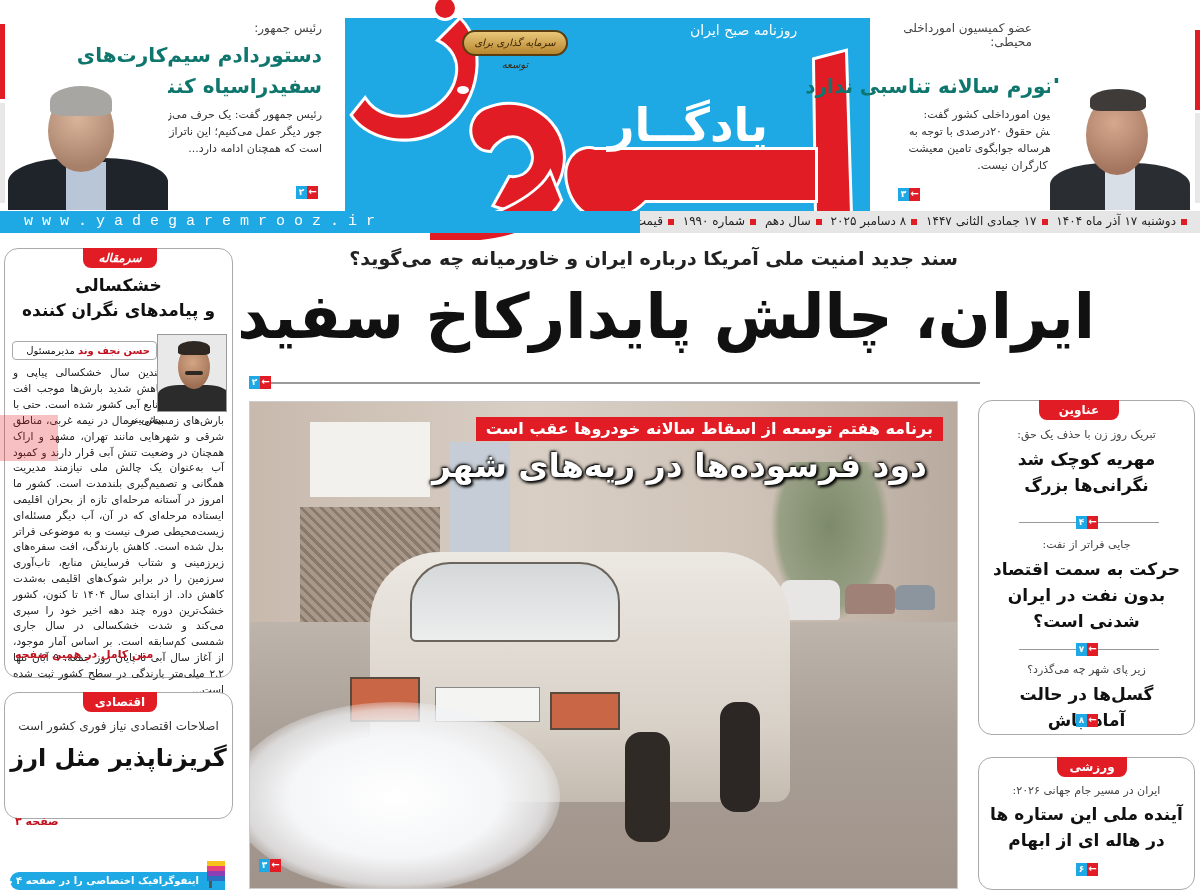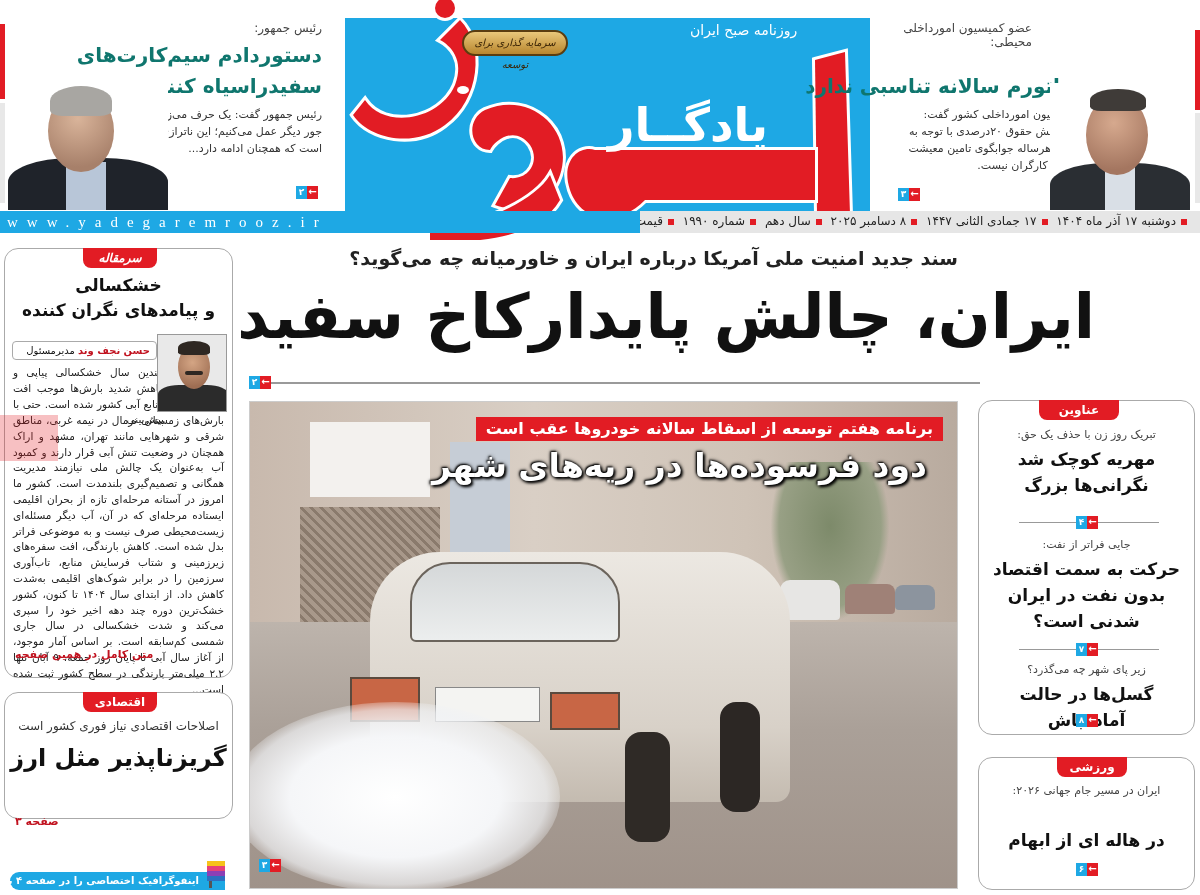--- a/index.html
+++ b/index.html
@@ -2,21 +2,21 @@
 <html><head>
 <meta charset="utf-8">
 <style>
   * { box-sizing: border-box; margin: 0; padding: 0; }
   html, body { width: 1200px; height: 895px; background: #ffffff; overflow: hidden; }
   body { position: relative; font-family: "DejaVu Sans", sans-serif; color: #111; direction: rtl; }
 
   
   .mast-blue { position: absolute; left: 345px; top: 18px; width: 525px; height: 195px; background: #1ea8e4; }
   .url-strip { position: absolute; left: 0; top: 211px; width: 640px; height: 22px; background: #1ea8e4; color: #fff;
-               font-family: Liberation Serif, serif; font-size: 15px; letter-spacing: 9px; direction: ltr; padding-left: 7px; line-height: 22px; }
+               font-family: Liberation Mono, monospace; font-size: 15px; letter-spacing: 9px; direction: ltr; padding-left: 24px; line-height: 22px; }
   .date-strip { position: absolute; left: 600px; top: 211px; width: 600px; height: 22px; background: #e6e6e6; }
   .date-text { position: absolute; right: 8px; top: 3px; font-size: 12px; color: #222; white-space: nowrap; }
   .date-text .sq { display: inline-block; width: 6px; height: 6px; background: #e21c24; margin: 0 5px; vertical-align: middle; }
 
   .logo-big { position: absolute; left: 345px; top: 0; width: 530px; height: 240px; pointer-events: none; }
   .logo-sub { position: absolute; left: 608px; top: 98px; color: #fff; font-size: 46px; font-weight: bold; letter-spacing: 6px; }
   .logo-tag { position: absolute; left: 690px; top: 22px; color: #fff; font-size: 14px; }
   .logo-badge { position: absolute; left: 462px; top: 30px; width: 106px; height: 26px; border-radius: 13px;
                 background: linear-gradient(#e9c77a, #b8862e); border: 2px solid #5a3d10; color: #3b2405; font-size: 10px;
                 text-align: center; line-height: 22px; font-style: italic; }
@@ -251,18 +251,19 @@
     <div class="pg" style="left:97px;top:313px;">
       <span class="pn">۸</span>
       <span class="ar">←</span>
     </div>
   </div>
 </div>
 
 <div class="box" style="left:978px;top:757px;width:217px;height:133px;">
   <div class="box-tab" style="left:78px;top:-1px;width:70px;">ورزشی</div>
   <div class="r-kicker" style="top:26px;">ایران در مسیر جام جهانی ۲۰۲۶:</div>
+  <div class="r-head" style="top:43px;">آینده ملی این ستاره ها</div>
   <div class="r-head" style="top:69px;">در هاله ای از ابهام</div>
   <div class="pg" style="left:97px;top:105px;">
     <span class="pn">۶</span>
     <span class="ar">←</span>
   </div>
 </div>
 
 </body></html>

